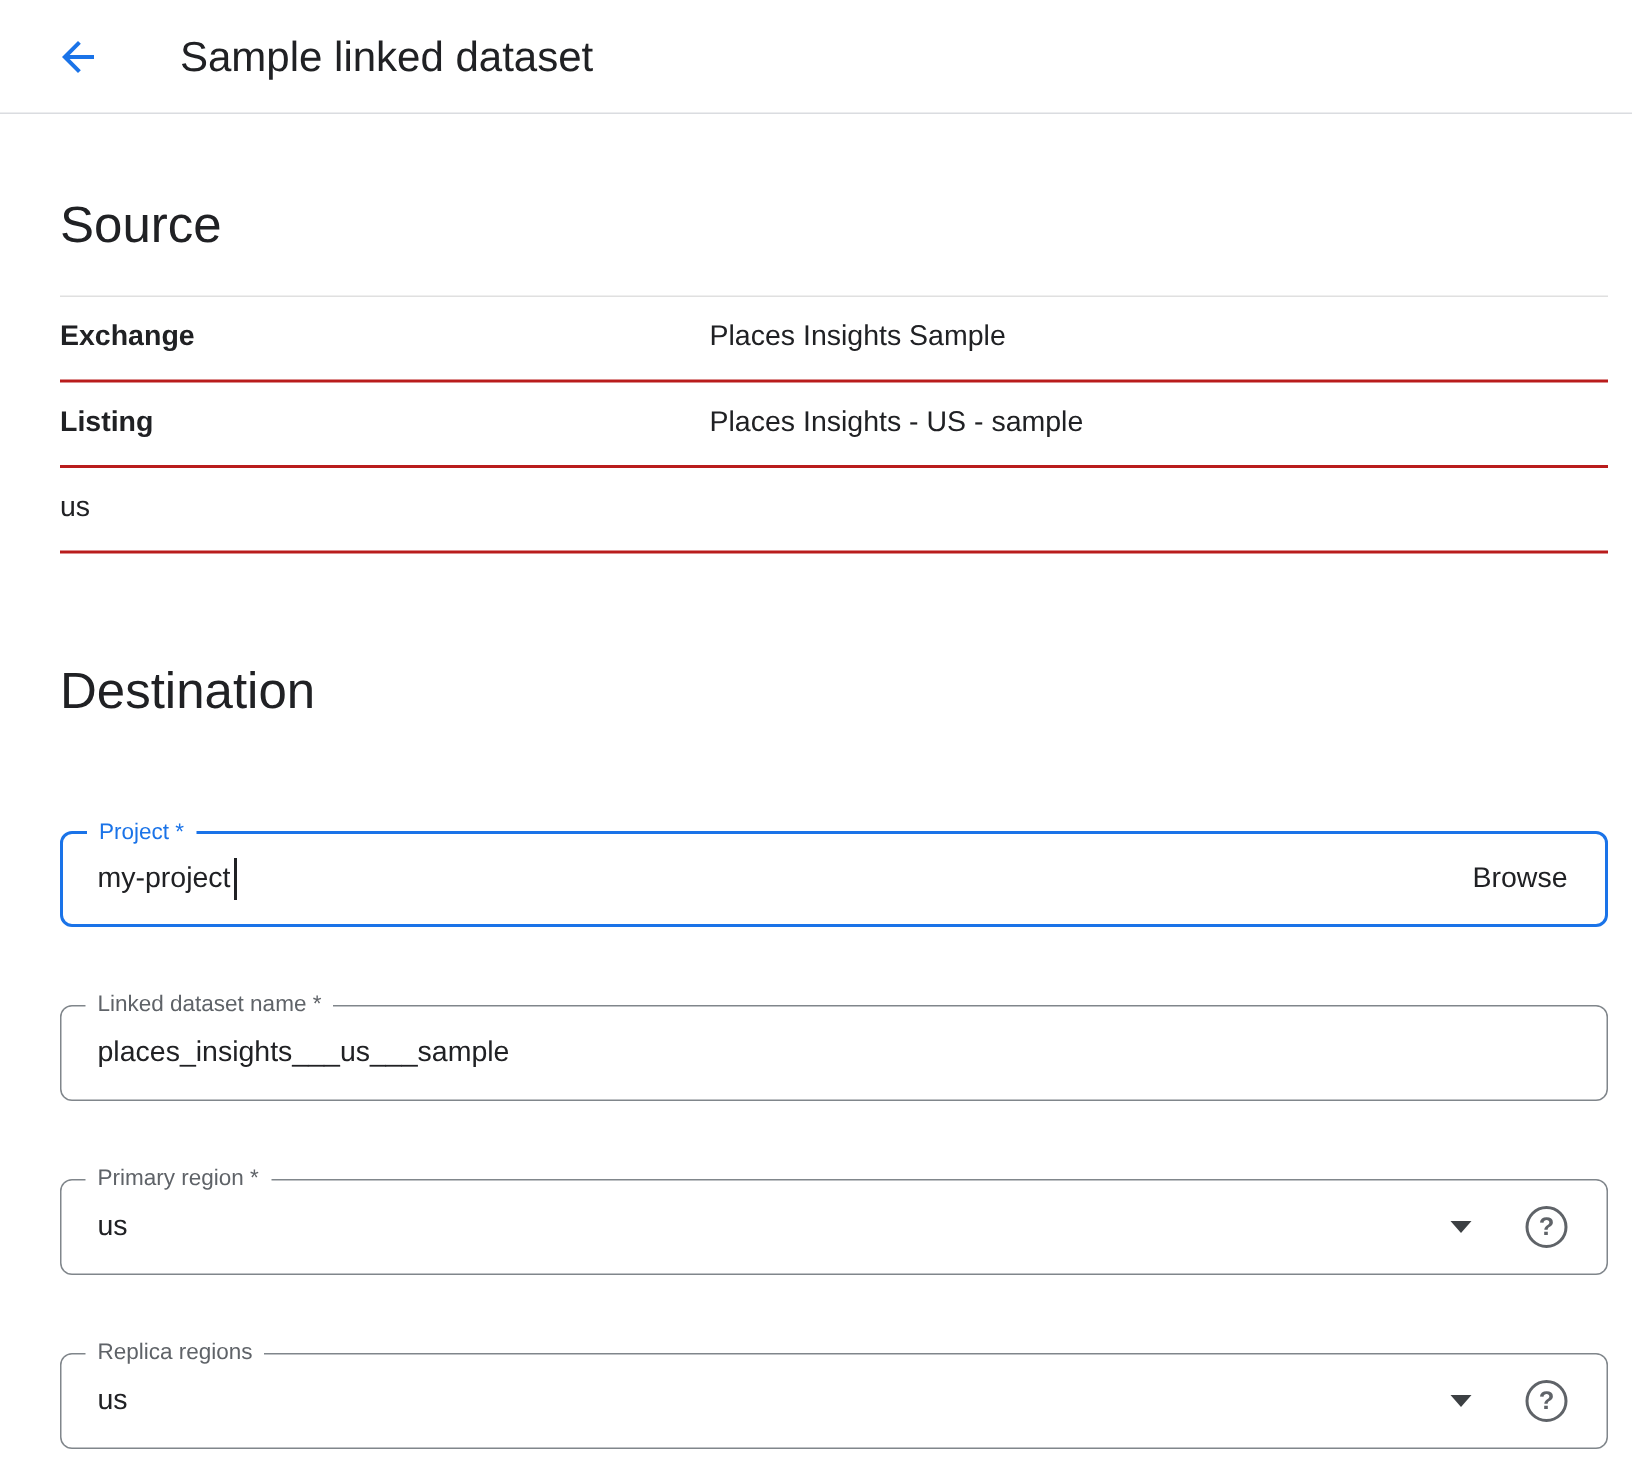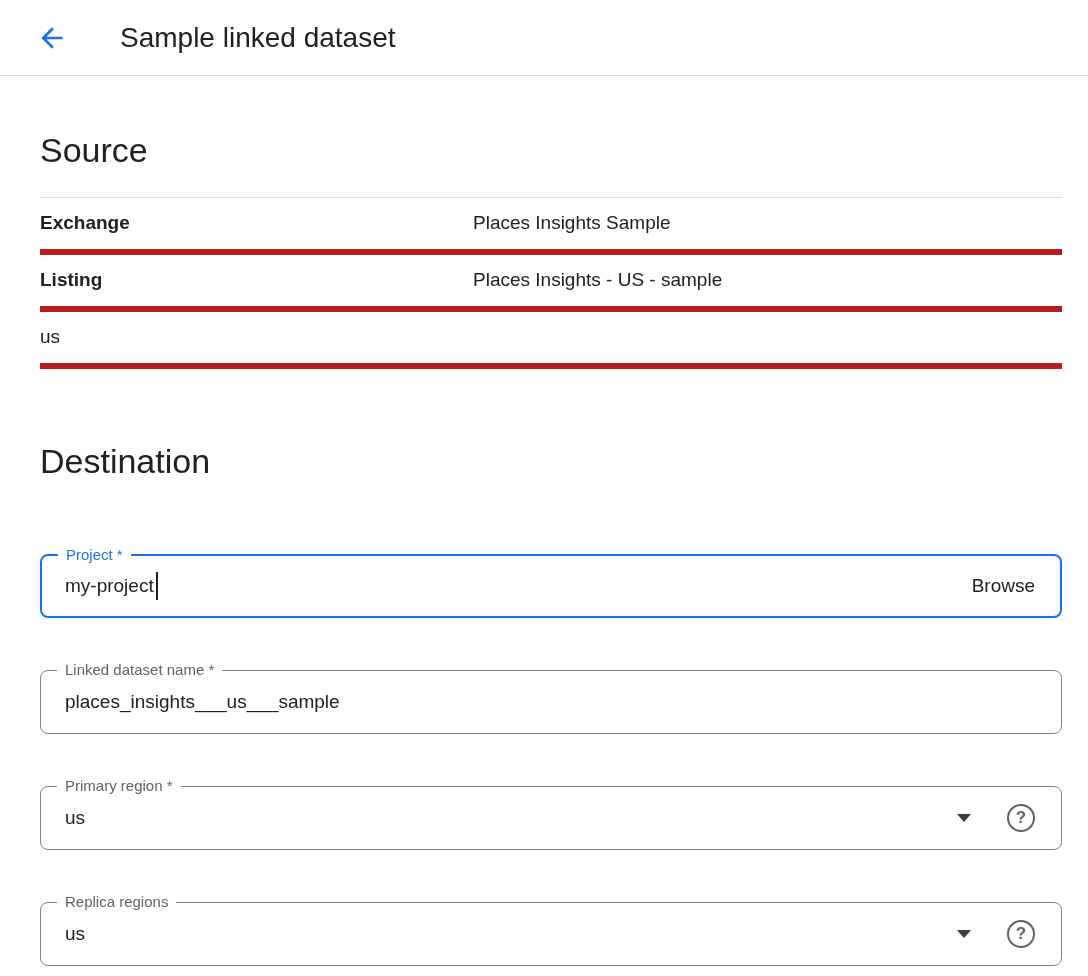--- a/index.html
+++ b/index.html
@@ -34,42 +34,42 @@
   }
   .page-title {
     font-size: 28px;
     font-weight: 400;
     color: #202124;
     margin-left: 46px;
     letter-spacing: 0;
   }
 
   
-  main { padding: 0 26px 0 40px; }
+  main { padding: 0 16px 0 40px; }
 
   .section-heading {
     font-size: 34px;
     font-weight: 400;
     color: #202124;
     line-height: 1.2;
   }
   .section-heading.source { margin-top: 54px; }
   .section-heading.destination { margin-top: 72px; }
 
   
   .info-table {
     margin-top: 26px;
     border-top: 1px solid #e0e0e0;
   }
   .info-row {
     display: grid;
     grid-template-columns: 433px 1fr;
     align-items: center;
     height: 57px;
-    border-bottom: 6px solid #b91c1c;
+    border-bottom: 2px solid #b91c1c;
   }
   .info-label {
     font-size: 19px;
     font-weight: 700;
     color: #202124;
   }
   .info-value {
     font-size: 19px;
     font-weight: 400;
     color: #202124;

